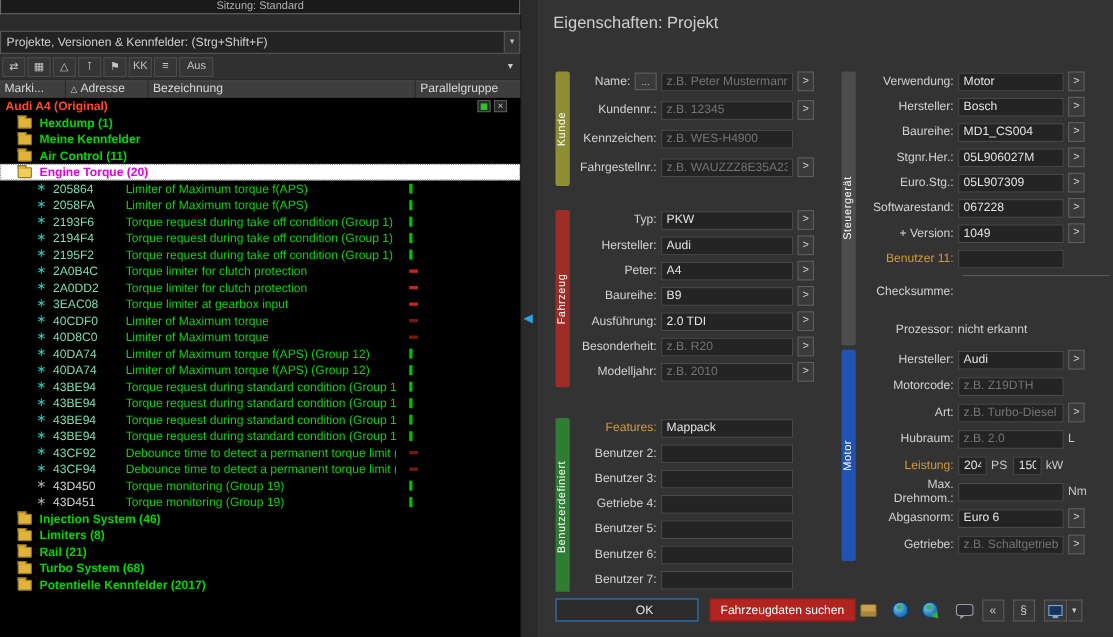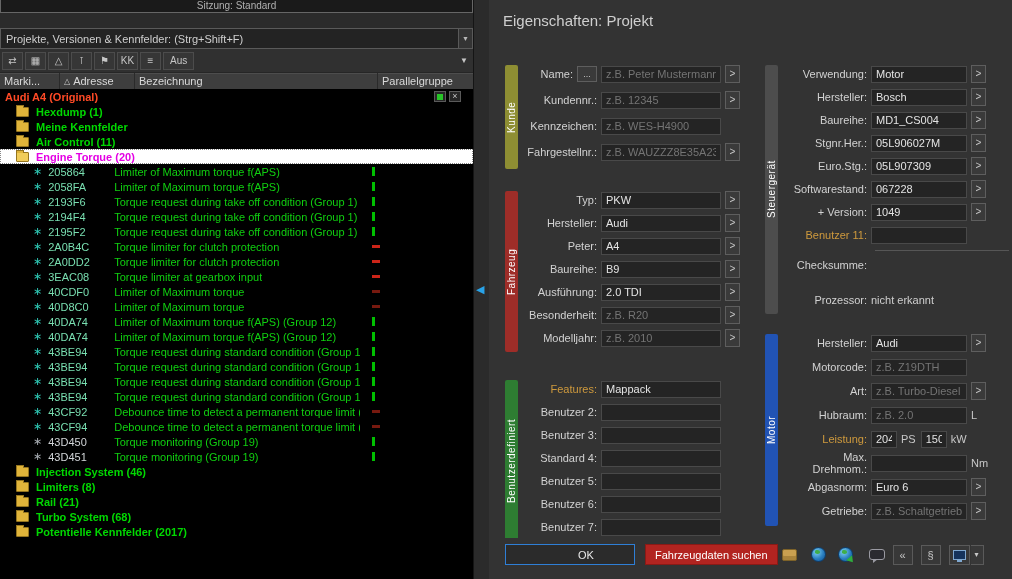--- a/index.html
+++ b/index.html
@@ -65,21 +65,21 @@
   .right-panel { flex:1; background:#333333; display:flex; flex-direction:column; }
   .rp-title { padding:12px 14px 6px 14px; color:#cfcfcf; font-size:15px; }
   .rp-body { flex:1; display:flex; padding:30px 0 0 16px; overflow:hidden; }
   .fcol { display:flex; flex-direction:column; }
   .fcol-left { width:248px; }
   .fcol-right { margin-left:12px; }
 
   .group { display:flex; }
   .g-kunde { margin-bottom:22px; }
   .g-fahrzeug { margin-bottom:28px; }
-  .g-steuergeraet { margin-bottom:20px; }
+  .g-steuergeraet { margin-bottom:4px; }
   .vbar { width:13px; border-radius:2px; display:flex; align-items:center; justify-content:center;
           writing-mode:vertical-rl; transform:rotate(180deg); color:#fff; font-size:10px;
           letter-spacing:0.5px; margin-right:9px; flex:none; }
   .rows { display:flex; flex-direction:column; flex:1; }
   .frow { display:flex; align-items:center; height:18px; margin-bottom:5px; }
   .g-kunde .frow { margin-bottom:8px; }
   .g-motor .frow { margin-bottom:6px; }
   .flabel { text-align:right; padding-right:4px; color:#d2d2d2; font-size:11px; flex:none; }
   .rows-left .flabel { width:74px; }
   .rows-left .flabel.with-browse { width:50px; }
@@ -430,21 +430,21 @@
               </div>
               <div class="frow">
                 <span class="flabel">Benutzer 2:</span>
                 <input class="finput w-left" style="">
               </div>
               <div class="frow">
                 <span class="flabel">Benutzer 3:</span>
                 <input class="finput w-left" style="">
               </div>
               <div class="frow">
-                <span class="flabel">Standard 4:</span>
+                <span class="flabel">Getriebe 4:</span>
                 <input class="finput w-left" style="">
               </div>
               <div class="frow">
                 <span class="flabel">Benutzer 5:</span>
                 <input class="finput w-left" style="">
               </div>
               <div class="frow">
                 <span class="flabel">Benutzer 6:</span>
                 <input class="finput w-left" style="">
               </div>

